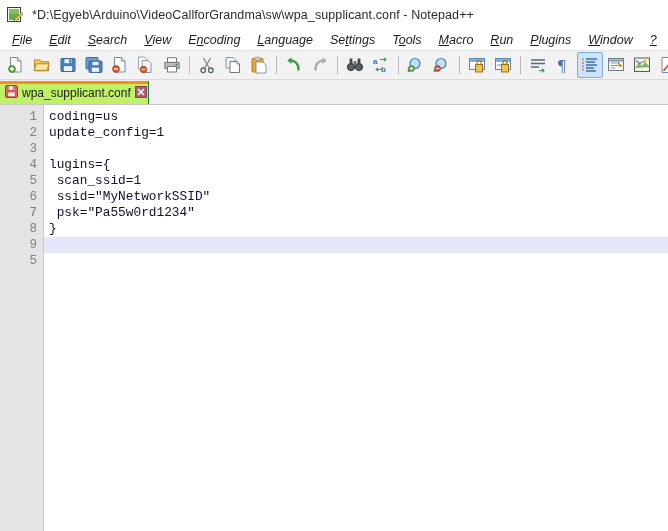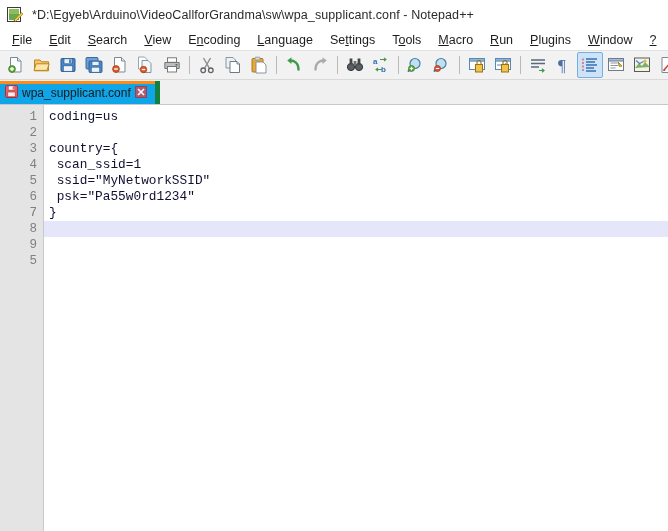--- a/index.html
+++ b/index.html
@@ -55,20 +55,21 @@
     background: #ffffff;
     padding-left: 4px;
     flex: 0 0 auto;
   }
   .menu-item {
     font-size: 12.5px;
     color: #1c1c1c;
     padding: 1px 9px 1px 8px;
     white-space: nowrap;
     cursor: default;
+    font-style: italic;
   }
   .menu-item u { text-decoration: underline; }
 
   
   .toolbar {
     height: 28px;
     display: flex;
     align-items: center;
     background: #f2f2f2;
     border-top: 1px solid #e3e3e3;
@@ -106,25 +107,25 @@
     height: 24px;
     background: #f0f0f0;
     border-bottom: 1px solid #c8c8c8;
     display: flex;
     align-items: flex-end;
     flex: 0 0 auto;
     position: relative;
   }
   .tab {
     height: 23px;
-    background: #0ea5e9;
-    border-right: 5px solid #15803d;
+    background: #bef264;
+    border-right: 1px solid #15803d;
     display: flex;
     align-items: center;
-    padding: 0 8px 0 5px;
+    padding: 0 1px 0 5px;
     box-sizing: border-box;
     position: relative;
     cursor: default;
   }
   .tab::before {
     content: "";
     position: absolute;
     left: 0; right: 0; top: 0;
     height: 3px;
     background: #ff8c1a;
@@ -465,22 +466,23 @@
       <div class="gutter-line">4</div>
       <div class="gutter-line">5</div>
       <div class="gutter-line">6</div>
       <div class="gutter-line">7</div>
       <div class="gutter-line">8</div>
       <div class="gutter-line">9</div>
       <div class="gutter-line">5</div>
     </div>
     <div class="code-area">
       <div class="code-line">coding=us</div>
+      <div class="code-line">update_config=1</div>
       <div class="code-line"></div>
-      <div class="code-line">country={</div>
+      <div class="code-line">lugins={</div>
       <div class="code-line"> scan_ssid=1</div>
       <div class="code-line"> ssid="MyNetworkSSID"</div>
       <div class="code-line"> psk="Pa55w0rd1234"</div>
       <div class="code-line">}</div>
       <div class="code-line current"></div>
     </div>
   </div>
 
 </div>
 

